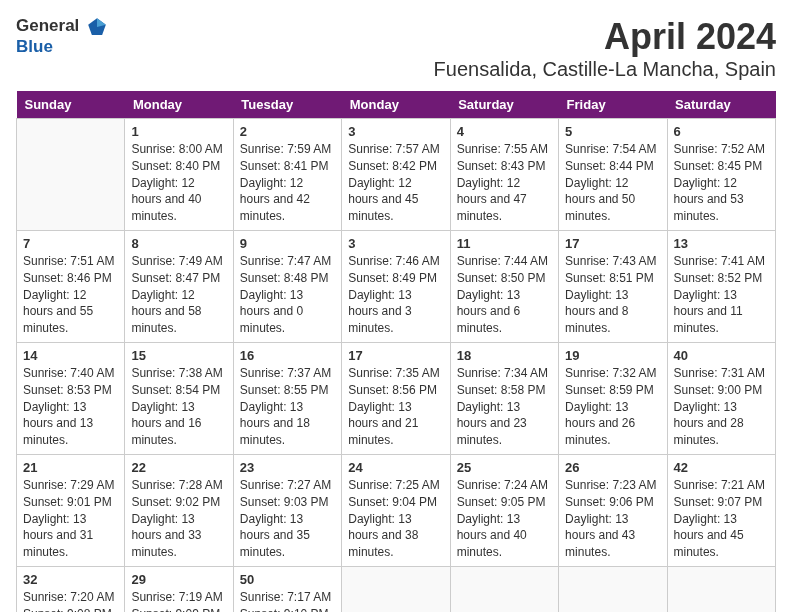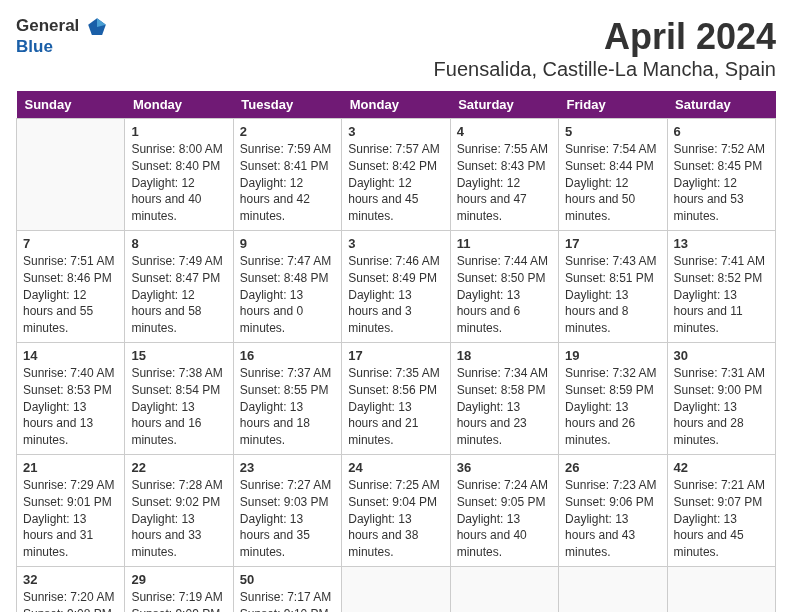--- a/index.html
+++ b/index.html
@@ -191,21 +191,21 @@
         </td>
         <td>
           <span class="day-number">18</span>
           <div class="cell-info">Sunrise: 7:34 AM<br>Sunset: 8:58 PM<br>Daylight: 13 hours and 23 minutes.</div>
         </td>
         <td>
           <span class="day-number">19</span>
           <div class="cell-info">Sunrise: 7:32 AM<br>Sunset: 8:59 PM<br>Daylight: 13 hours and 26 minutes.</div>
         </td>
         <td>
-          <span class="day-number">30</span>
+          <span class="day-number">40</span>
           <div class="cell-info">Sunrise: 7:31 AM<br>Sunset: 9:00 PM<br>Daylight: 13 hours and 28 minutes.</div>
         </td>
       </tr>
       <tr>
         <td>
           <span class="day-number">21</span>
           <div class="cell-info">Sunrise: 7:29 AM<br>Sunset: 9:01 PM<br>Daylight: 13 hours and 31 minutes.</div>
         </td>
         <td>
           <span class="day-number">22</span>
@@ -213,21 +213,21 @@
         </td>
         <td>
           <span class="day-number">23</span>
           <div class="cell-info">Sunrise: 7:27 AM<br>Sunset: 9:03 PM<br>Daylight: 13 hours and 35 minutes.</div>
         </td>
         <td>
           <span class="day-number">24</span>
           <div class="cell-info">Sunrise: 7:25 AM<br>Sunset: 9:04 PM<br>Daylight: 13 hours and 38 minutes.</div>
         </td>
         <td>
-          <span class="day-number">36</span>
+          <span class="day-number">25</span>
           <div class="cell-info">Sunrise: 7:24 AM<br>Sunset: 9:05 PM<br>Daylight: 13 hours and 40 minutes.</div>
         </td>
         <td>
           <span class="day-number">26</span>
           <div class="cell-info">Sunrise: 7:23 AM<br>Sunset: 9:06 PM<br>Daylight: 13 hours and 43 minutes.</div>
         </td>
         <td>
           <span class="day-number">42</span>
           <div class="cell-info">Sunrise: 7:21 AM<br>Sunset: 9:07 PM<br>Daylight: 13 hours and 45 minutes.</div>
         </td>

